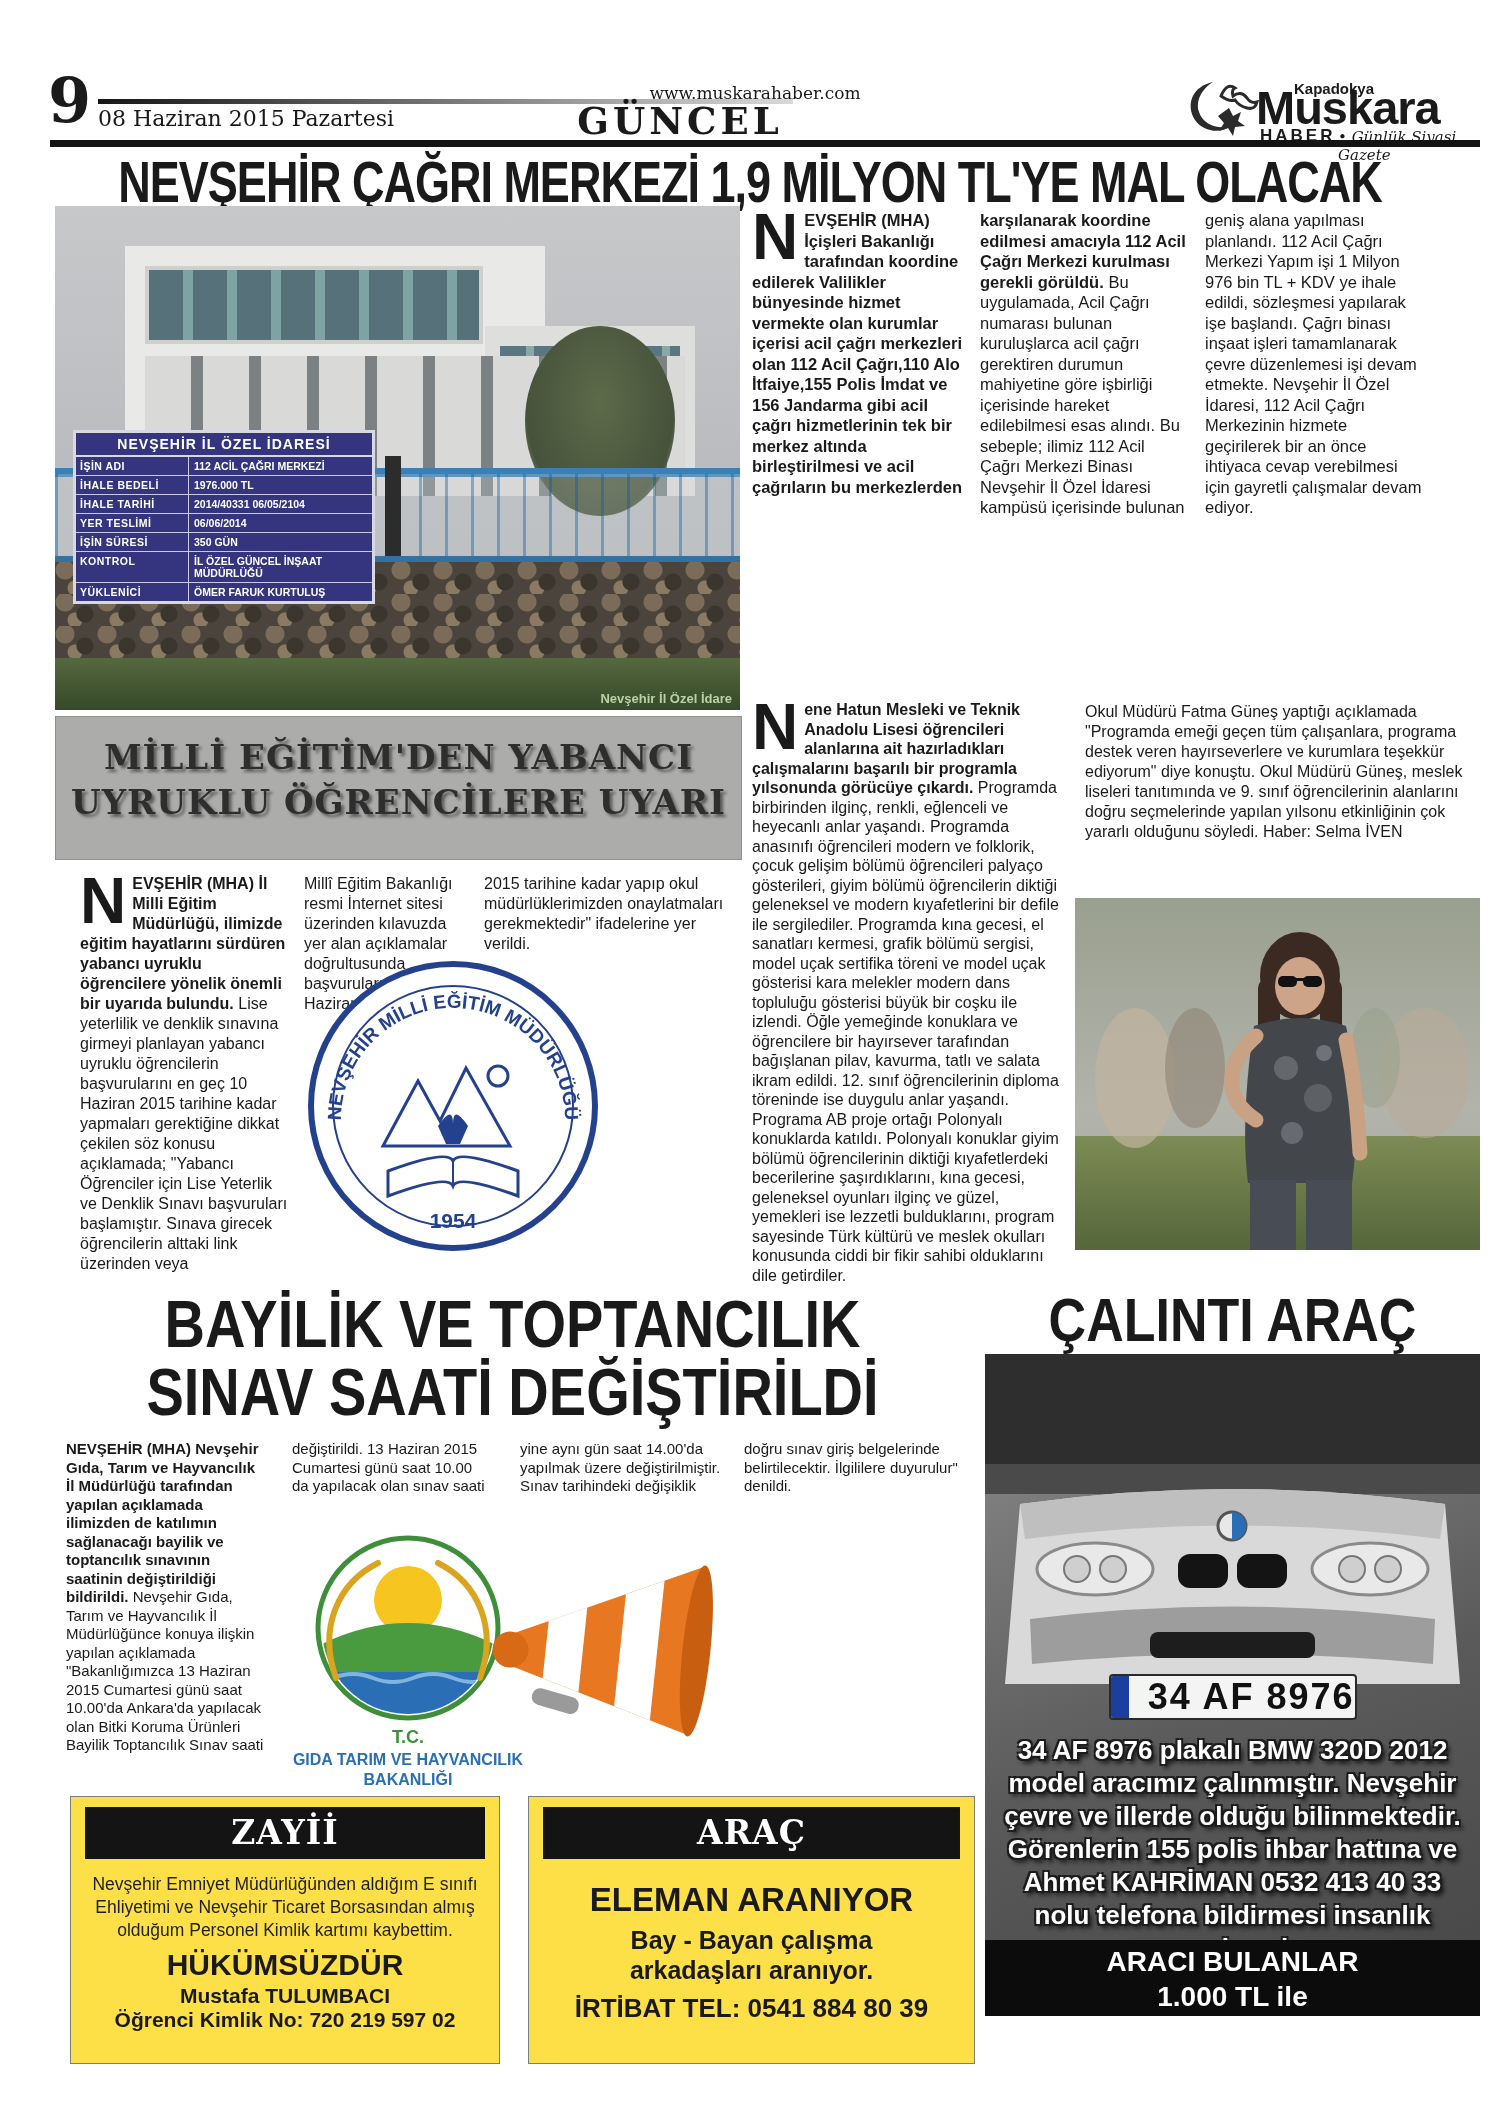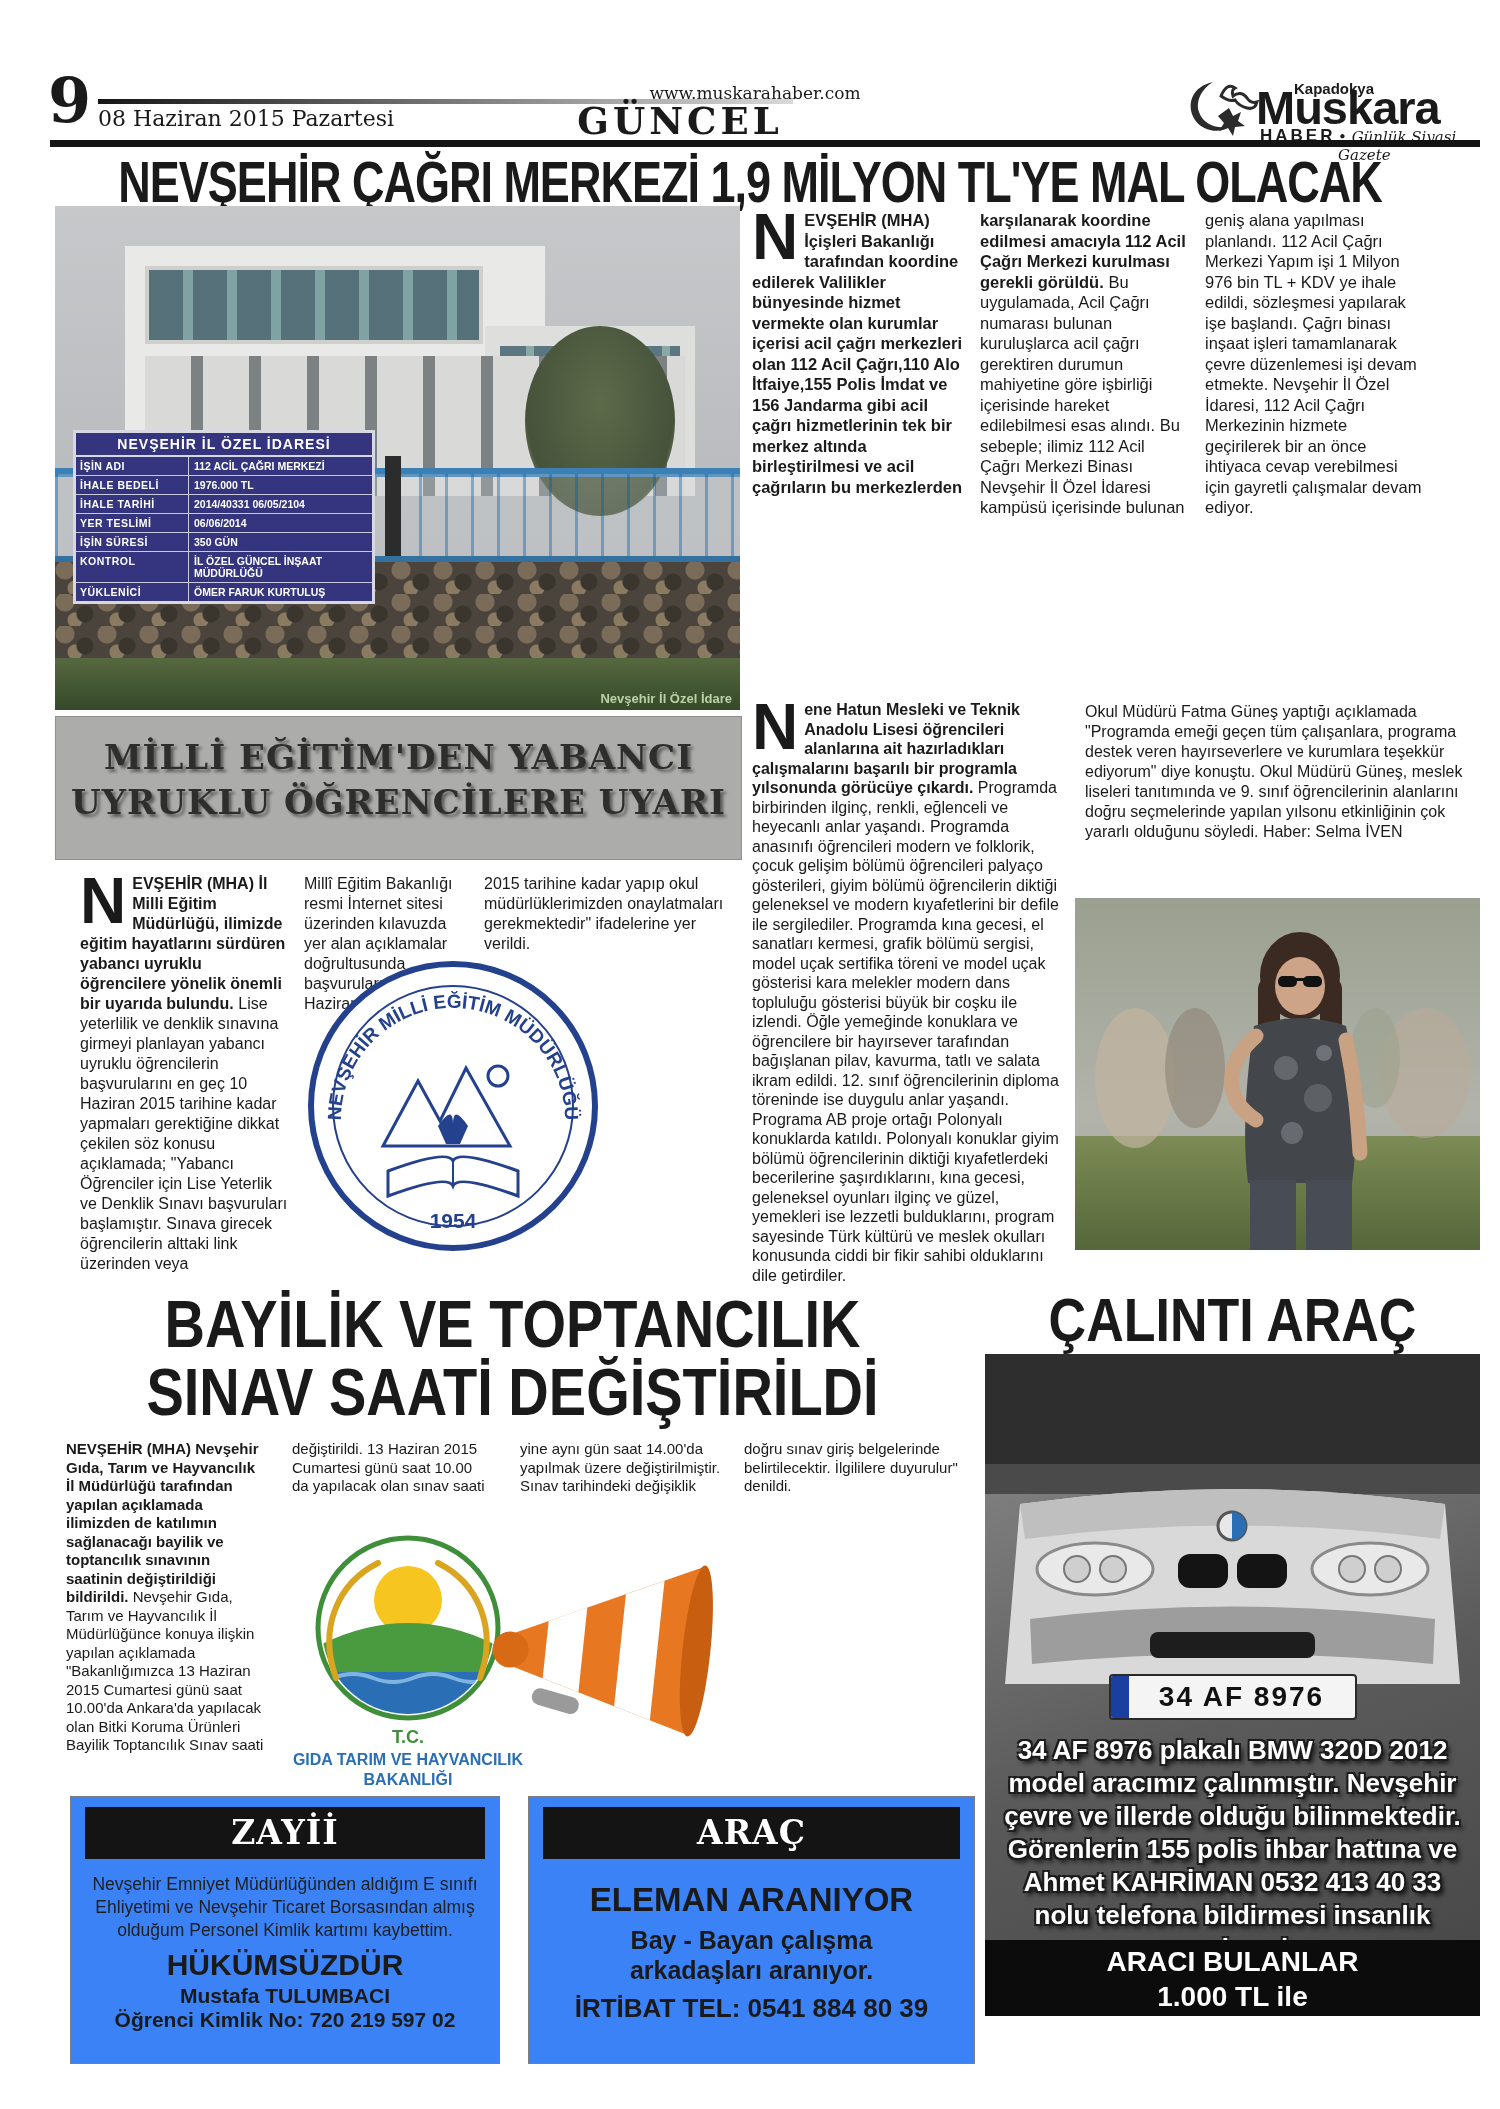--- a/index.html
+++ b/index.html
@@ -79,27 +79,27 @@
   
   .photo2{left:1075px;top:898px;width:405px;height:352px;overflow:hidden;}
   
   .melogo{left:288px;top:956px;width:330px;height:300px;}
   .gtlogo{left:258px;top:1528px;width:475px;height:265px;}
   
   .carbox{left:985px;top:1354px;width:495px;height:662px;overflow:hidden;
           background:linear-gradient(160deg,#8d8d8d,#5a5a5a 55%,#454545);}
   .plate{left:50%;top:320px;transform:translateX(-50%);width:244px;height:42px;background:#f4f4f4;border:2px solid #2a2a2a;border-radius:4px;display:flex;align-items:center;}
   .plate .eu{width:18px;height:100%;background:#1a3f9e;border-radius:2px 0 0 2px;}
-  .plate .no{flex:1;text-align:center;font-size:28px;font-weight:bold;color:#111;letter-spacing:2px;}
+  .plate .no{flex:1;text-align:right;font-size:36px;font-weight:bold;color:#111;letter-spacing:2px;}
   .carmsg{left:8px;top:380px;width:479px;text-align:center;font-weight:800;font-size:26px;line-height:33px;color:#fff;
           text-shadow:-2px -2px 0 #1c1c1c,2px -2px 0 #1c1c1c,-2px 2px 0 #1c1c1c,2px 2px 0 #1c1c1c,3px 4px 5px #000;}
   .carband{left:0;bottom:0;width:495px;height:76px;background:#0c0c0c;color:#fff;text-align:center;
            font-weight:800;font-size:28px;line-height:35px;padding-top:4px;box-sizing:border-box;}
   
-  .adbox{background:#3b82f6;border:1px solid #7d7d7b;box-sizing:border-box;text-align:center;}
+  .adbox{background:#fde047;border:1px solid #7d7d7b;box-sizing:border-box;text-align:center;}
   .zayi{left:70px;top:1796px;width:430px;height:268px;}
   .ilan{left:528px;top:1796px;width:447px;height:268px;}
   .adband{margin:10px 14px 0;height:52px;background:#141414;color:#fff;font-family:"DejaVu Serif",serif;
           font-weight:bold;font-size:33px;line-height:52px;letter-spacing:1px;}
   .zayi .body{margin-top:14px;padding:0 12px;font-size:17.5px;line-height:23px;color:#1f1f1f;}
   .zayi .strike{margin-top:6px;font-size:30px;font-weight:800;}
   .zayi .nm{margin-top:2px;font-size:21px;font-weight:bold;}
   .zayi .idl{font-size:21px;font-weight:bold;}
   .ilan .l1{margin-top:22px;font-size:33px;font-weight:800;}
   .ilan .l2{margin:6px 55px 0;font-size:25px;line-height:30px;font-weight:bold;}

